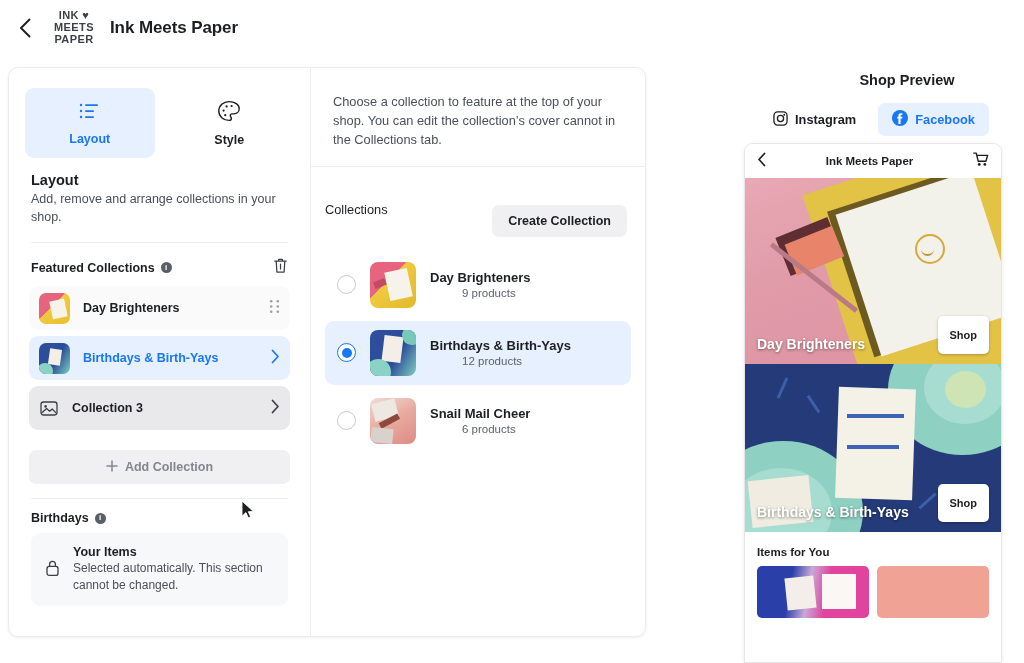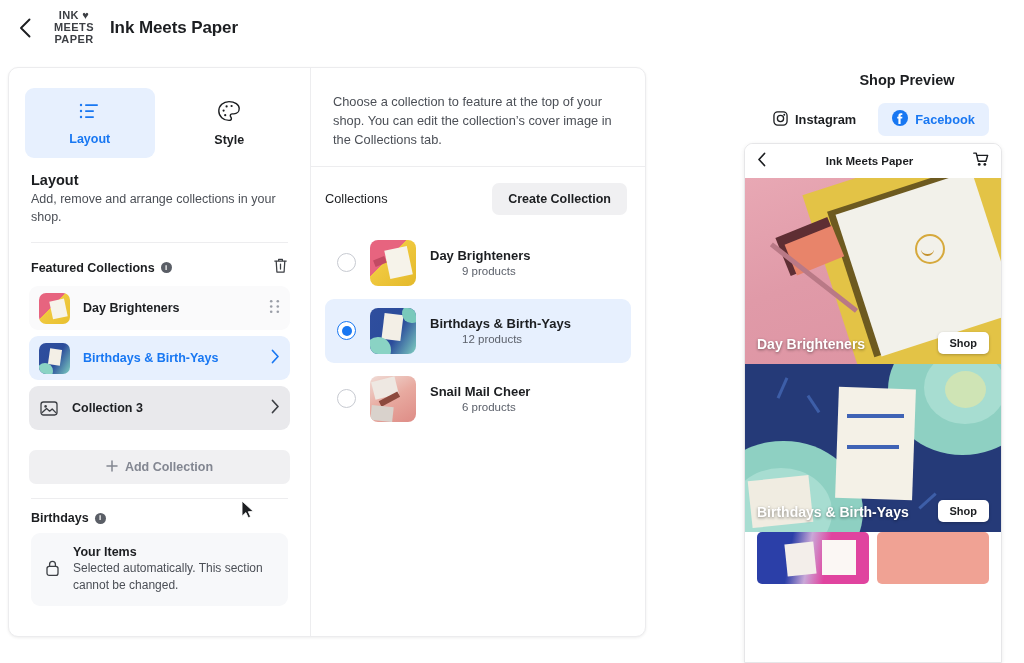--- a/index.html
+++ b/index.html
@@ -97,21 +97,21 @@
 
   
   .mid-head { padding: 22px 22px 16px 22px; border-bottom: 1px solid #ededef; }
   .mid-title { font-size: 14.5px; font-weight: bold; color: #1c1e21; }
   .mid-desc { font-size: 12.8px; color: #4b4f56; line-height: 1.5; margin-top: 2px; }
   .mid-toolbar { display: flex; align-items: center; justify-content: space-between; padding: 16px 18px 0 14px; }
   .mid-toolbar-label { font-size: 12.8px; color: #1c1e21; }
   .create-btn {
     background: #f0f0f2; border: none; border-radius: 7px;
     padding: 9px 16px; font-size: 12.5px; font-weight: bold; color: #1c1e21;
-    font-family: inherit; cursor: pointer;
+    font-family: inherit; cursor: pointer; margin-top: 22px;
   }
   .radio-list { padding: 16px 14px 0 14px; }
   .radio-row {
     display: flex; align-items: center; gap: 14px; padding: 9px 12px;
     border-radius: 9px; cursor: pointer; margin-bottom: 4px;
   }
   .radio-row.selected { background: #e7f0fe; }
   .radio {
     width: 19px; height: 19px; border-radius: 50%; border: 1.6px solid #c7cad1;
     flex: none; display: flex; align-items: center; justify-content: center; background: #fff;
@@ -147,21 +147,21 @@
   }
   .phone-head-title { flex: 1; text-align: center; font-size: 11.5px; font-weight: bold; color: #1c1e21; }
 
   .banner { position: relative; width: 100%; height: 186px; overflow: hidden; }
   .banner-label {
     position: absolute; left: 12px; bottom: 12px; font-size: 14px; font-weight: bold;
     color: #fff; text-shadow: 0 1px 3px rgba(0,0,0,.45);
   }
   .shop-btn {
     position: absolute; right: 12px; bottom: 10px; background: #fff; border-radius: 5px;
-    padding: 5px 12px; font-size: 11px; font-weight: bold; color: #1c1e21;
+    padding: 13px 12px; font-size: 11px; font-weight: bold; color: #1c1e21;
     box-shadow: 0 1px 3px rgba(0,0,0,.25); cursor: pointer;
   }
   .items-head { padding: 14px 12px 8px 12px; font-size: 11.5px; font-weight: bold; color: #1c1e21; }
   .items-row { display: flex; gap: 8px; padding: 0 12px; }
   .item-tile { height: 52px; border-radius: 5px; overflow: hidden; }
 
   
   .art { width: 100%; height: 100%; position: relative; }
   .cursor { position: absolute; left: 232px; top: 432px; width: 14px; height: 19px; pointer-events: none; }
 </style>
@@ -319,21 +319,21 @@
       </div>
     </div>
 
     <svg class="cursor" viewBox="0 0 14 19" aria-hidden="true">
       <path d="M1 1 1 16.2 4.9 12.6 7.3 17.8 9.6 16.7 7.3 11.7 12.4 11.5Z" fill="#1c1e21" stroke="#fff" stroke-width=".9"></path>
     </svg>
   </div>
 
   <div class="mid-panel">
     <div class="mid-head">
-      <div class="mid-desc">Choose a collection to feature at the top of your shop. You can edit the collection’s cover image in the Collections tab.</div>
+      <div class="mid-desc">Choose a collection to feature at the top of your shop. You can edit the collection’s cover cannot in the Collections tab.</div>
     </div>
 
     <div class="mid-toolbar">
       <div class="mid-toolbar-label">Collections</div>
       <button class="create-btn">Create Collection</button>
     </div>
 
     <div class="radio-list">
 
       <div class="radio-row">
@@ -451,20 +451,21 @@
       <div style="position:absolute;left:40%;top:30%;width:22%;height:4px;background:#3f63b5;"></div>
       <div style="position:absolute;left:40%;top:48%;width:20%;height:4px;background:#3f63b5;"></div>
       <div style="position:absolute;left:14%;top:8%;width:3px;height:22px;background:#3d5ea8;transform:rotate(24deg);"></div>
       <div style="position:absolute;left:26%;top:18%;width:3px;height:20px;background:#3d5ea8;transform:rotate(-34deg);"></div>
       <div style="position:absolute;right:28%;bottom:12%;width:3px;height:22px;background:#3d5ea8;transform:rotate(48deg);"></div>
     </div>
     <div class="banner-label">Birthdays &amp; Birth-Yays</div>
     <div class="shop-btn">Shop</div>
   </div>
 
+  <div class="items-head">Items for You</div>
   <div class="items-row">
     <div class="item-tile" style="width:118px;">
       <div class="art" style="background:linear-gradient(100deg,#2b3fa8 0%,#2b3fa8 30%,#c9a8d8 46%,#e0449f 62%,#e0449f 100%);position:relative;">
         <div style="position:absolute;left:26%;top:22%;width:26%;height:62%;background:#f3eeea;transform:rotate(-6deg);"></div>
         <div style="position:absolute;right:12%;top:16%;width:30%;height:66%;background:#fbf7f4;"></div>
       </div>
     </div>
     <div class="item-tile" style="width:118px;background:#f0a294;"></div>
   </div>
 </div>

